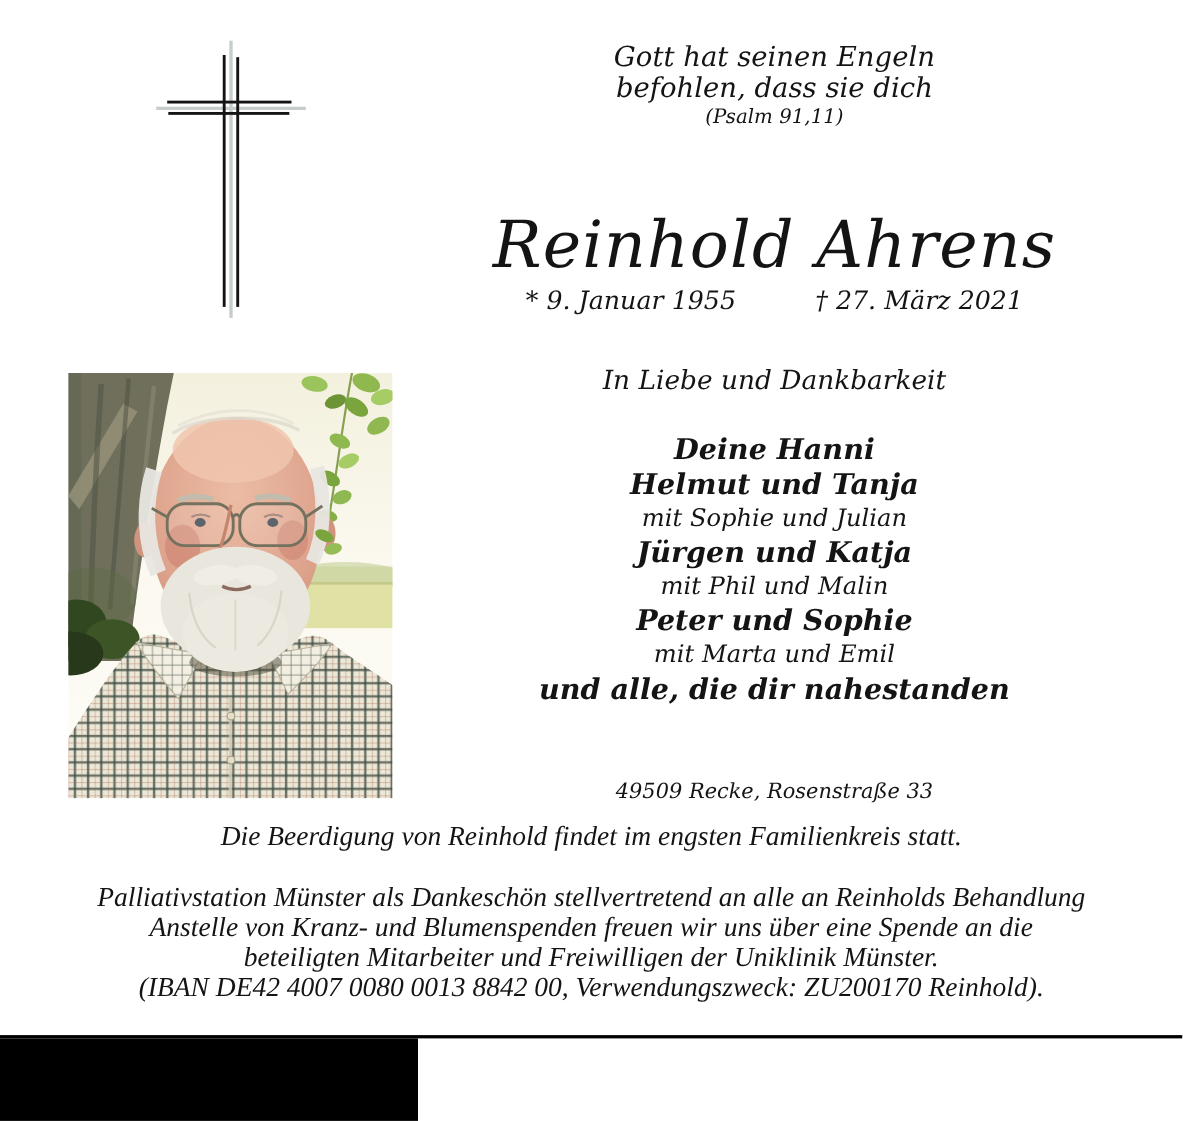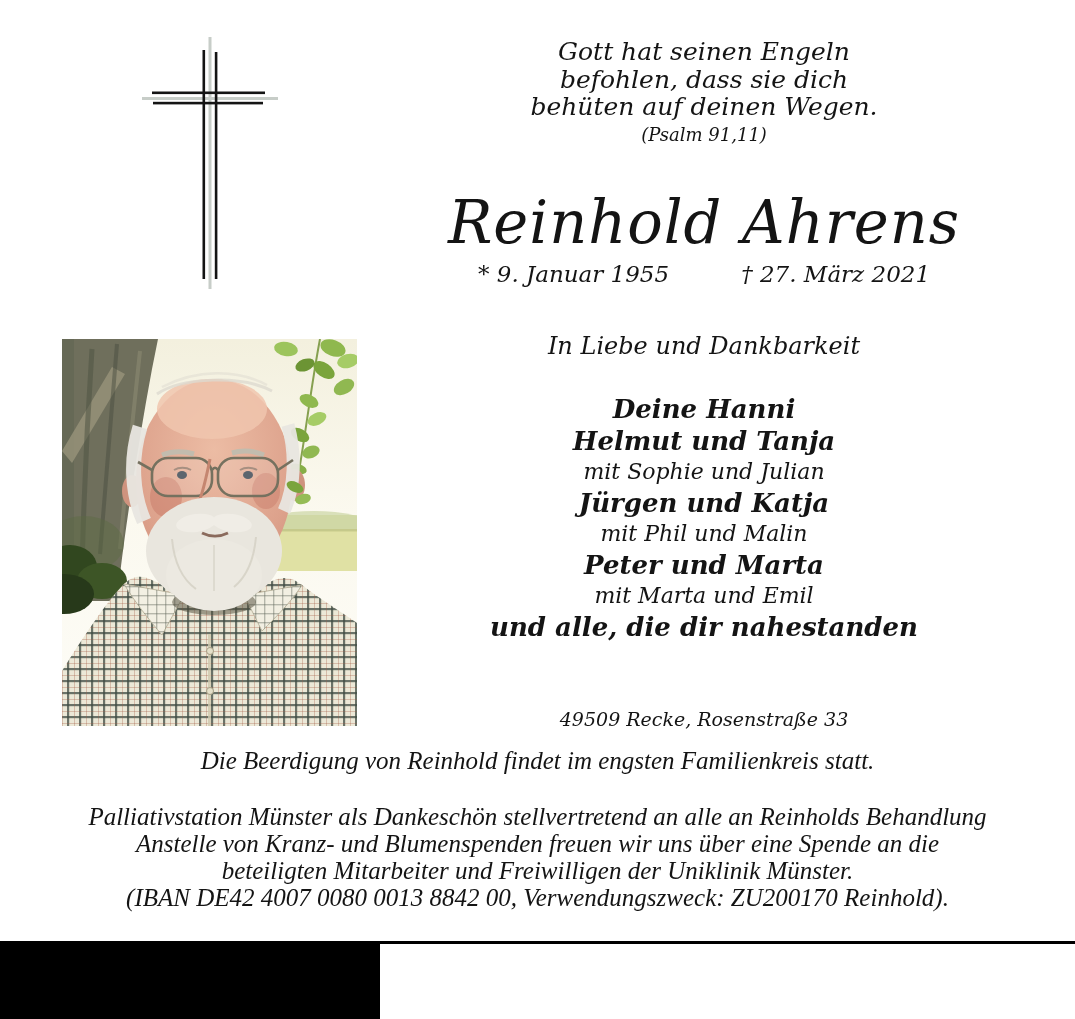--- a/index.html
+++ b/index.html
@@ -47,40 +47,39 @@
   <rect x="2" y="62" width="136" height="3" fill="#c7cdc8"></rect>
   <rect x="62.5" y="15" width="2.6" height="229" fill="#141414"></rect>
   <rect x="74.8" y="17" width="2.6" height="227" fill="#141414"></rect>
   <rect x="12" y="56.5" width="113" height="2.6" fill="#141414"></rect>
   <rect x="13" y="66.8" width="110" height="2.6" fill="#141414"></rect>
 </svg>
 
 <div class="abs rcol quote">
   <div>Gott hat seinen Engeln</div>
   <div>befohlen, dass sie dich</div>
-  <div>behüten auf deinen Wegen.</div>
   <div class="quote-src">(Psalm 91,11)</div>
 </div>
 
 <div class="abs rcol name">Reinhold Ahrens</div>
 
 <div class="abs rcol dates">
   <span>* 9. Januar 1955</span>
   <span>† 27. März 2021</span>
 </div>
 
 <div class="abs rcol dedication">In Liebe und Dankbarkeit</div>
 
 <div class="abs rcol mourners">
   <div class="m-name">Deine Hanni</div>
   <div class="m-name">Helmut und Tanja</div>
   <div class="m-sub">mit Sophie und Julian</div>
   <div class="m-name">Jürgen und Katja</div>
   <div class="m-sub">mit Phil und Malin</div>
-  <div class="m-name">Peter und Marta</div>
+  <div class="m-name">Peter und Sophie</div>
   <div class="m-sub">mit Marta und Emil</div>
   <div class="m-name">und alle, die dir nahestanden</div>
 </div>
 
 <div class="abs rcol address">49509 Recke, Rosenstraße 33</div>
 
 <div class="abs wide funeral">Die Beerdigung von Reinhold findet im engsten Familienkreis statt.</div>
 
 <div class="abs wide donation">
   <span>Palliativstation Münster als Dankeschön stellvertretend an alle an Reinholds Behandlung</span>

